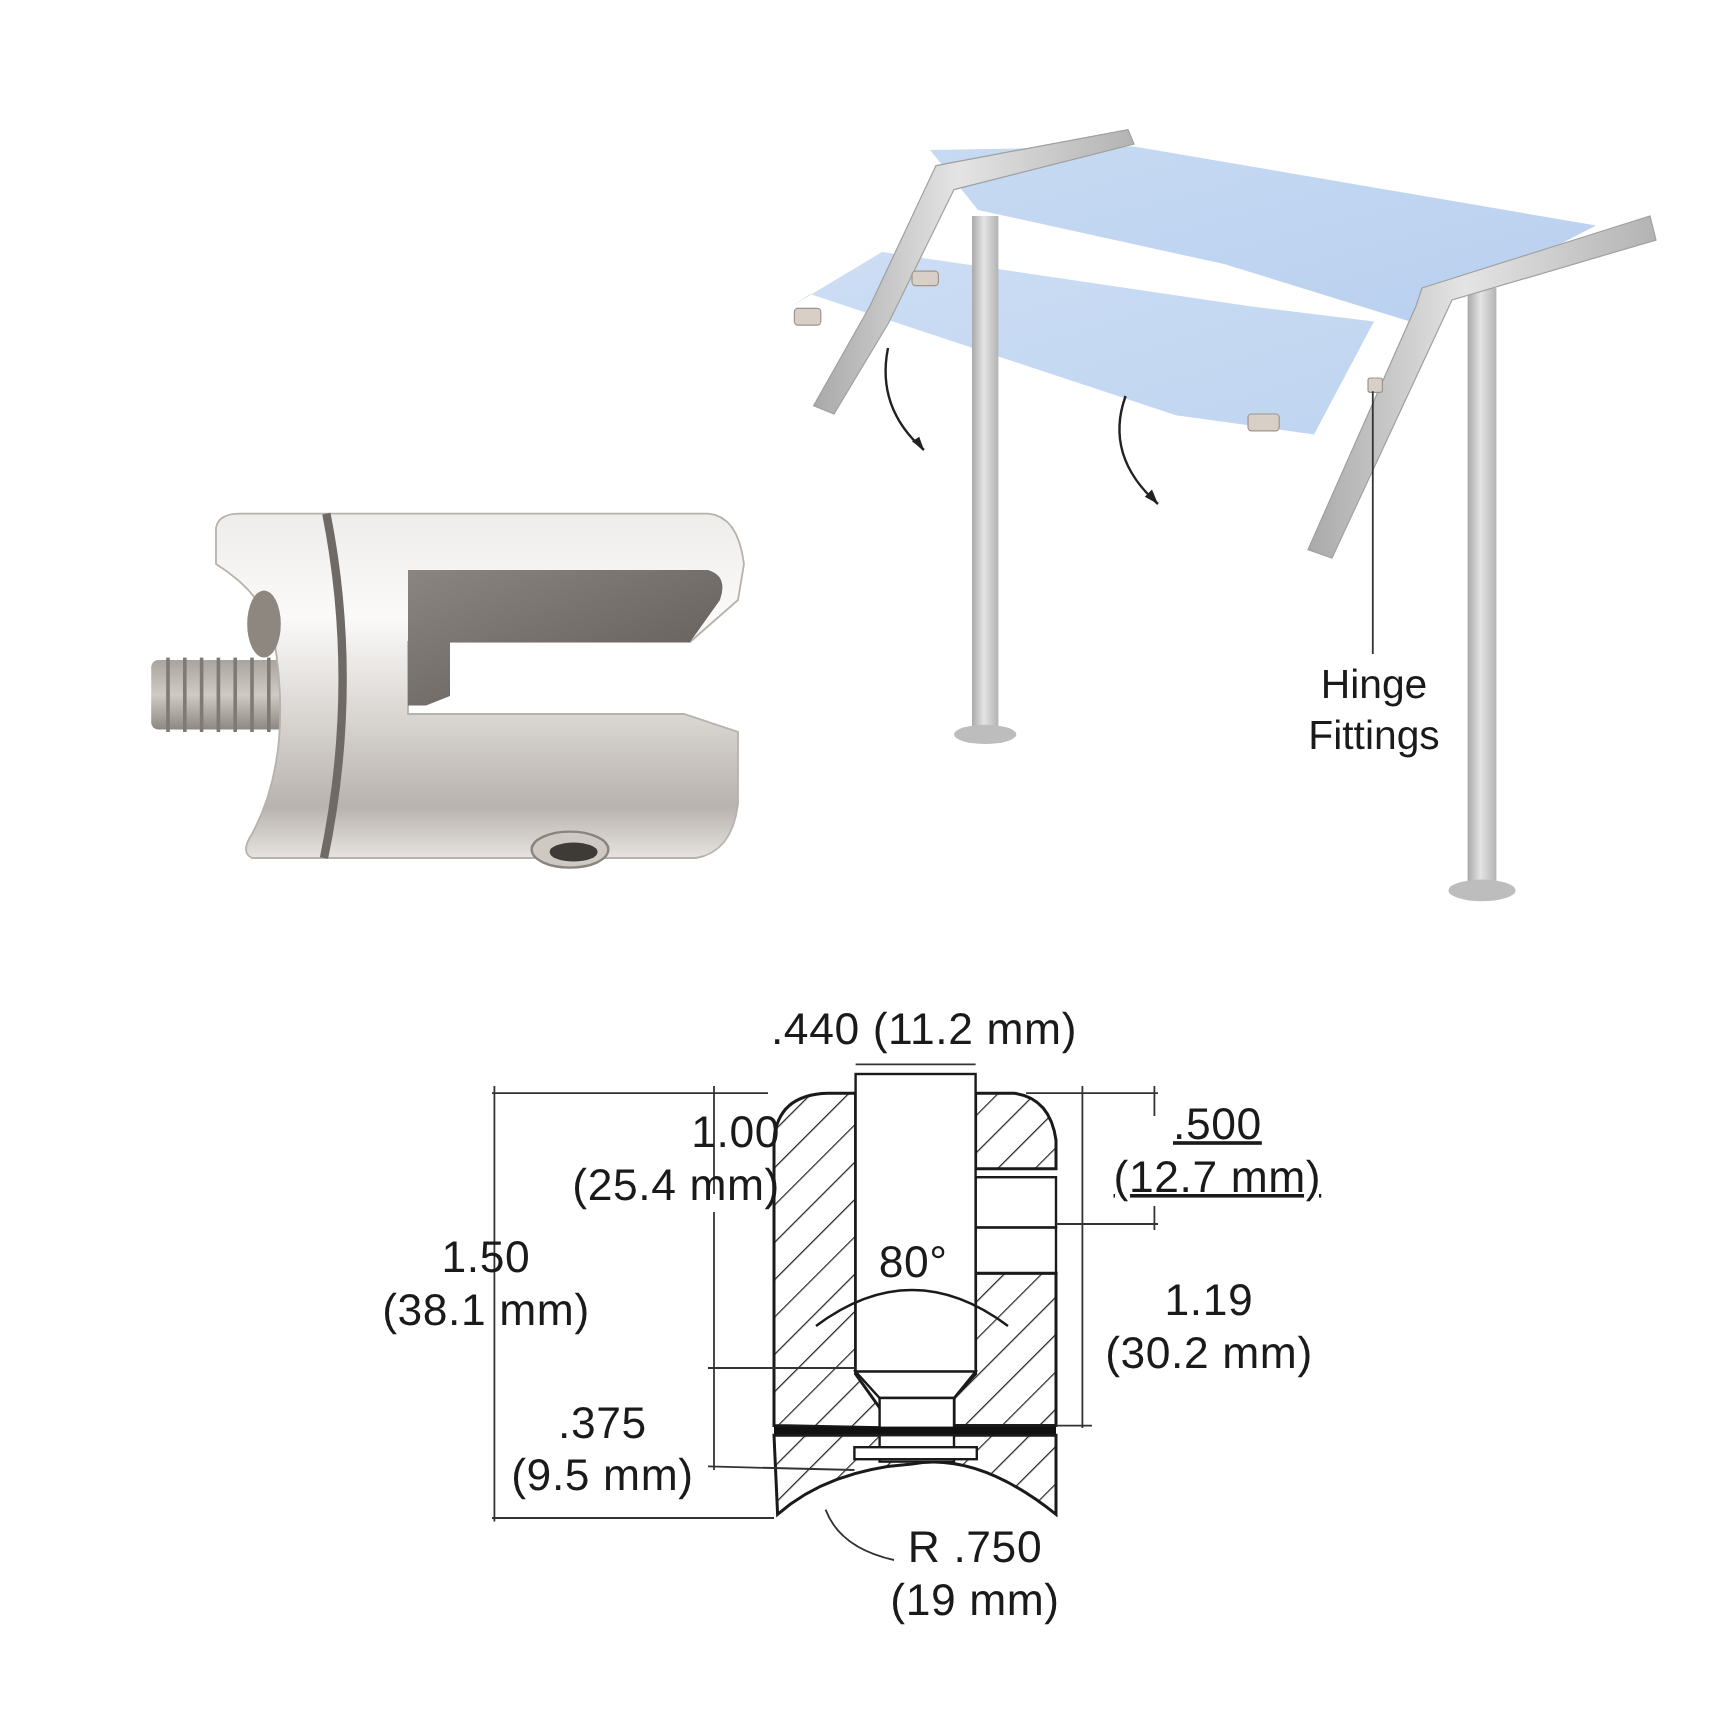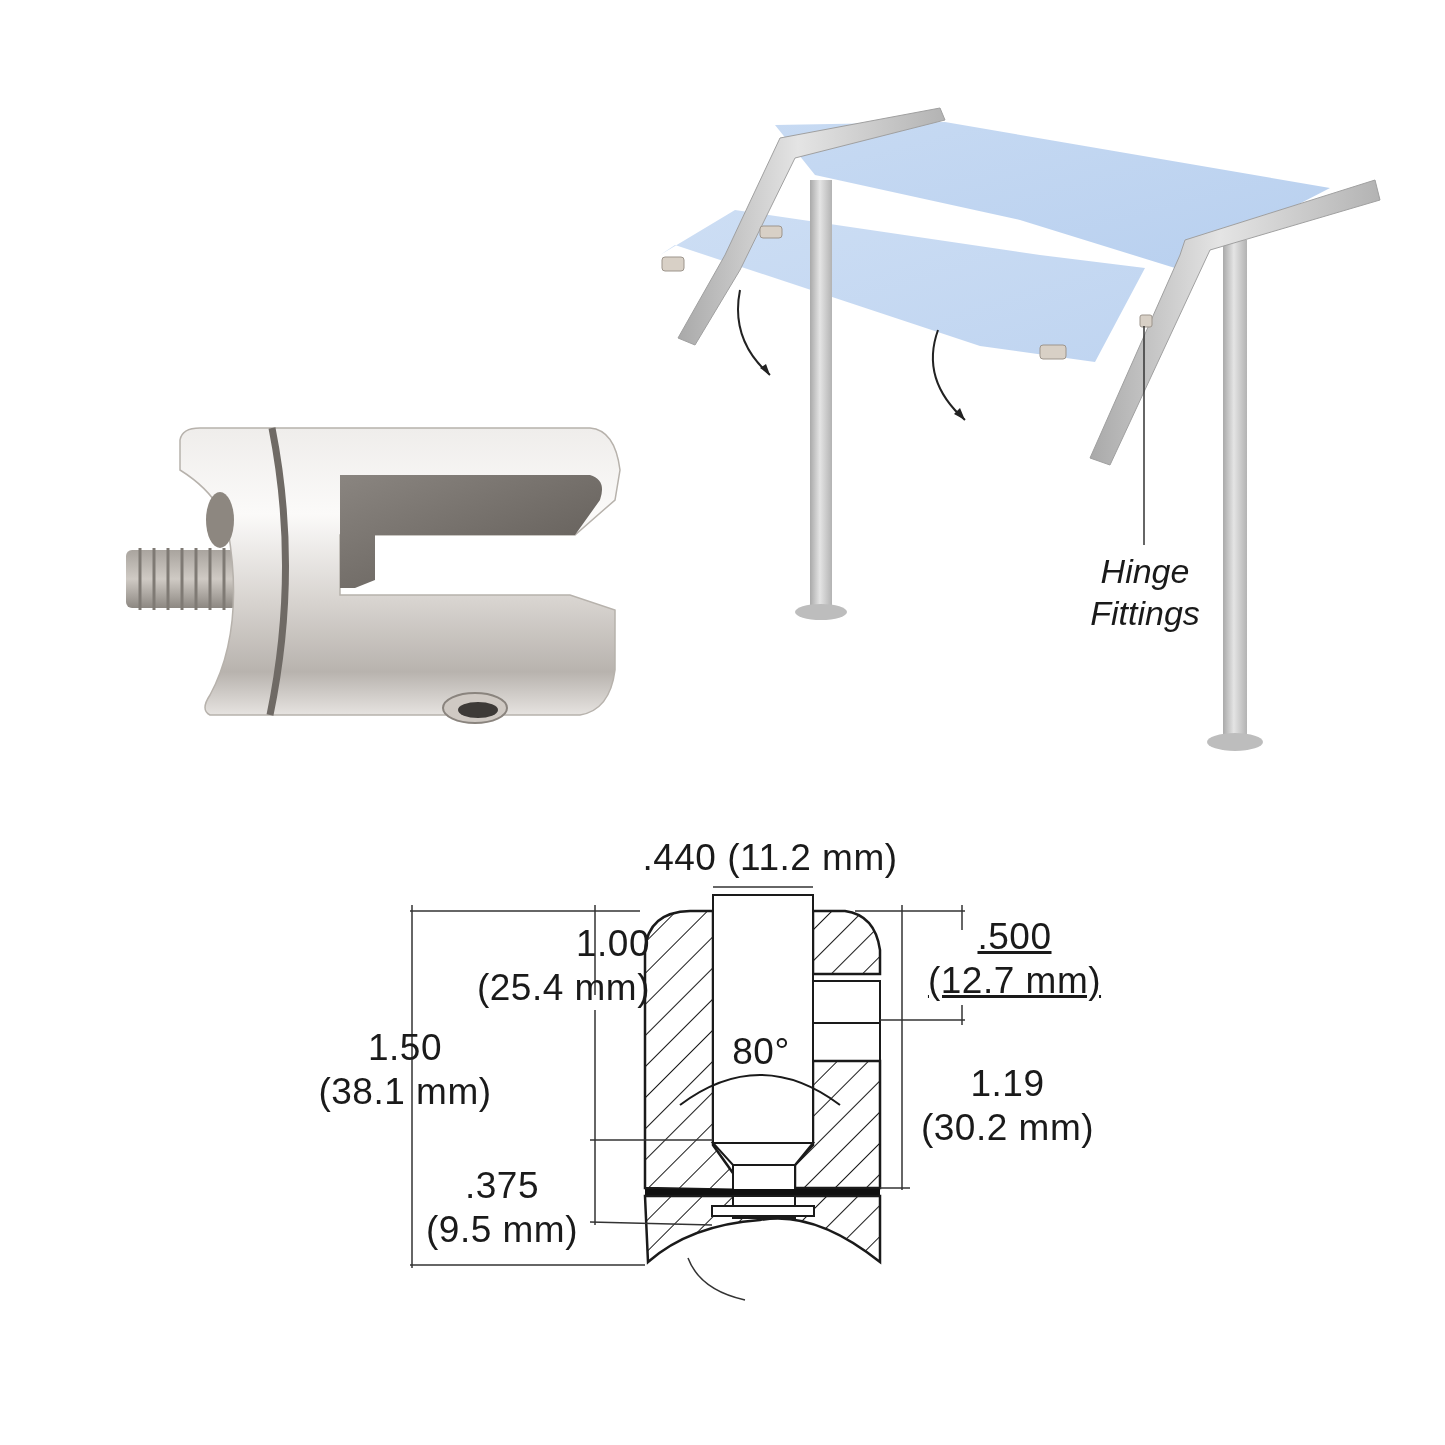--- a/index.html
+++ b/index.html
@@ -2,21 +2,21 @@
 <html><head>
 <meta charset="utf-8">
 <style>
   html, body { margin: 0; padding: 0; background: #ffffff; }
   body { width: 1445px; height: 1445px; position: relative; overflow: hidden;
          font-family: "Liberation Sans", sans-serif; color: #1a1a1a; }
   .abs { position: absolute; }
   svg { position: absolute; left: 0; top: 0; }
   .dim-text { position: absolute; font-size: 37px; line-height: 44px; text-align: center;
               color: #1a1a1a; letter-spacing: 0.5px; white-space: nowrap; }
-  .callout-text { position: absolute; font-size: 34px; line-height: 42px; text-align: center; color: #1a1a1a; font-style: italic; }
+  .callout-text { position: absolute; font-size: 34px; line-height: 42px; text-align: center; color: #1a1a1a; }
 </style>
 </head>
 <body>
 
 <div class="abs" style="left:110px;top:410px;width:560px;height:330px;">
   <svg width="560" height="330" viewBox="0 0 560 330">
     <defs>
       <linearGradient id="metal" x1="0" y1="0" x2="0" y2="1">
         <stop offset="0" stop-color="#efedeb"></stop>
         <stop offset="0.3" stop-color="#fbfaf9"></stop>
@@ -168,13 +168,17 @@
   </div>
   <div class="dim-text" style="left:912px;top:915px;width:205px;text-decoration:underline;">
     <div>.500</div>
     <div>(12.7 mm)</div>
   </div>
   <div class="dim-text" style="left:716px;top:1030px;width:90px;">80°</div>
   <div class="dim-text" style="left:905px;top:1062px;width:205px;">
     <div>1.19</div>
     <div>(30.2 mm)</div>
   </div>
+  <div class="dim-text" style="left:720px;top:1268px;width:185px;">
+    <div>R .750</div>
+    <div>(19 mm)</div>
+  </div>
 </div>
 
 </body></html>

